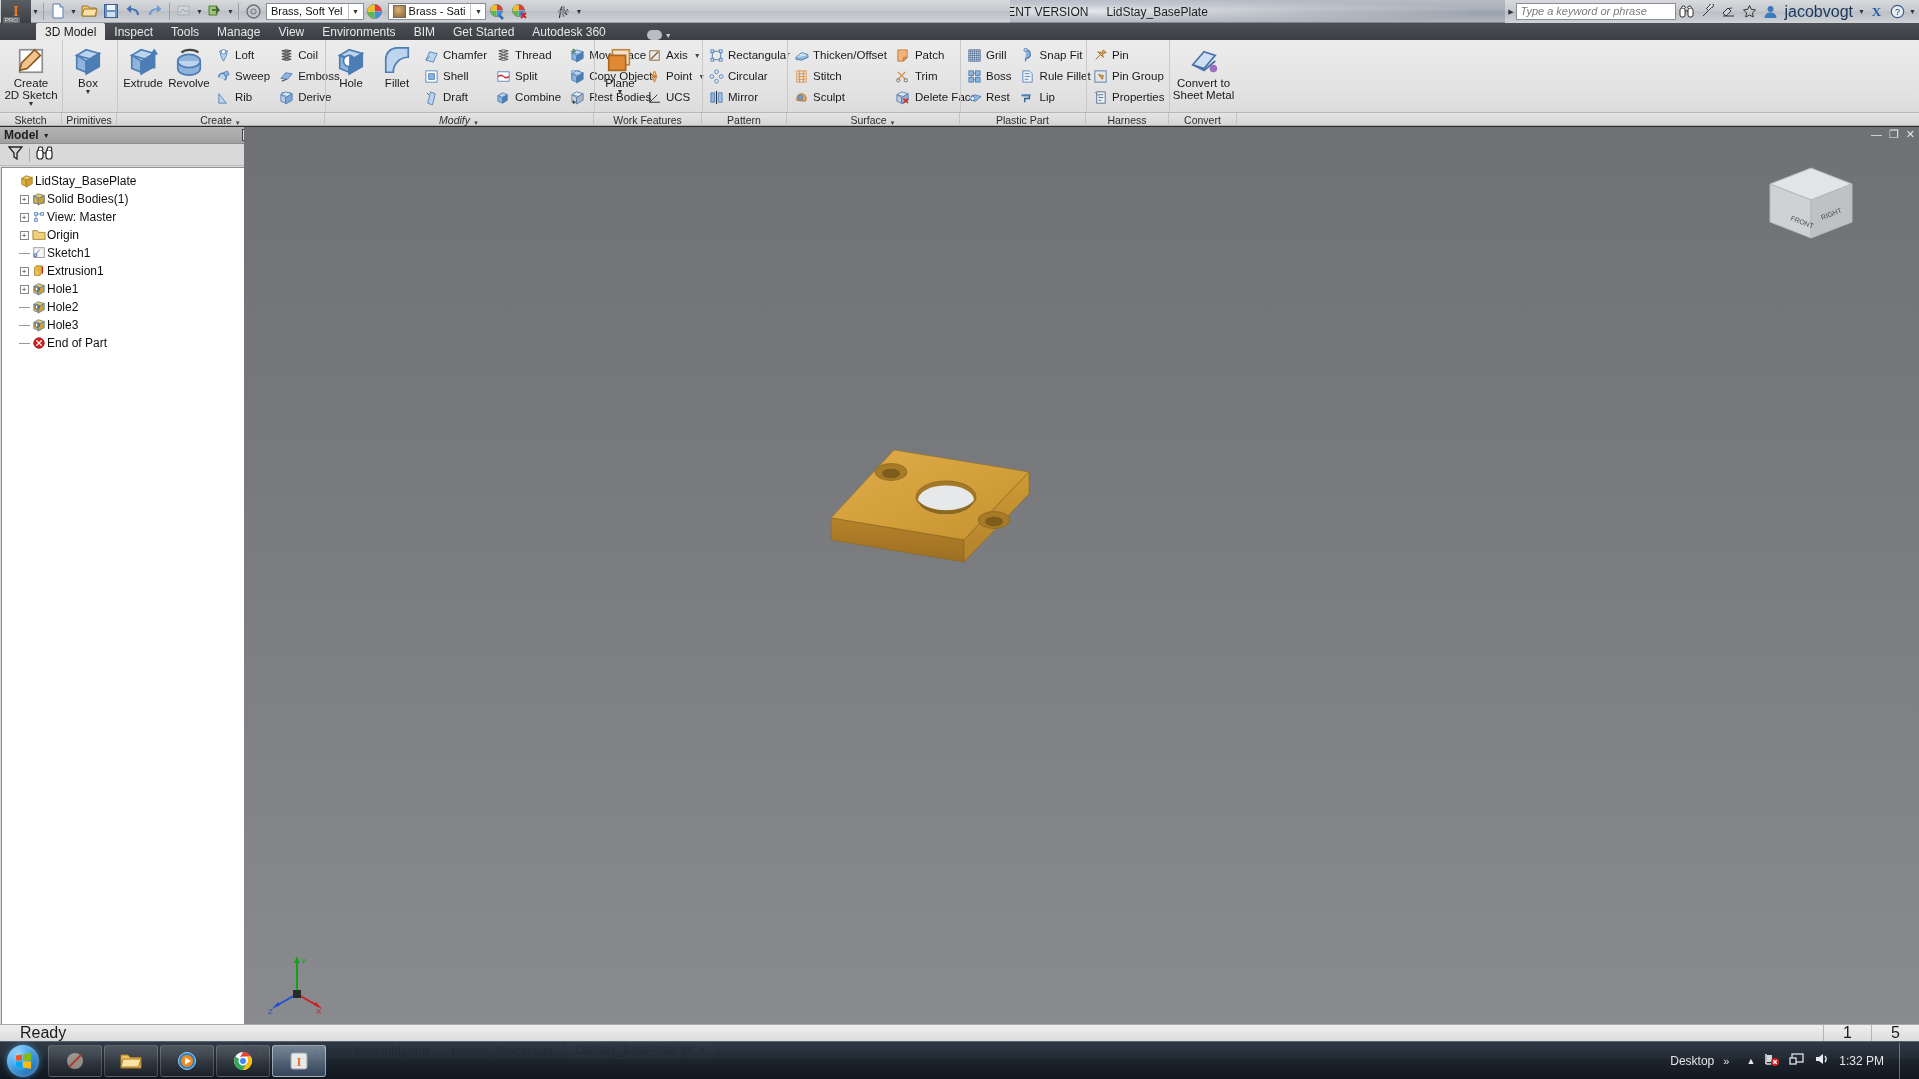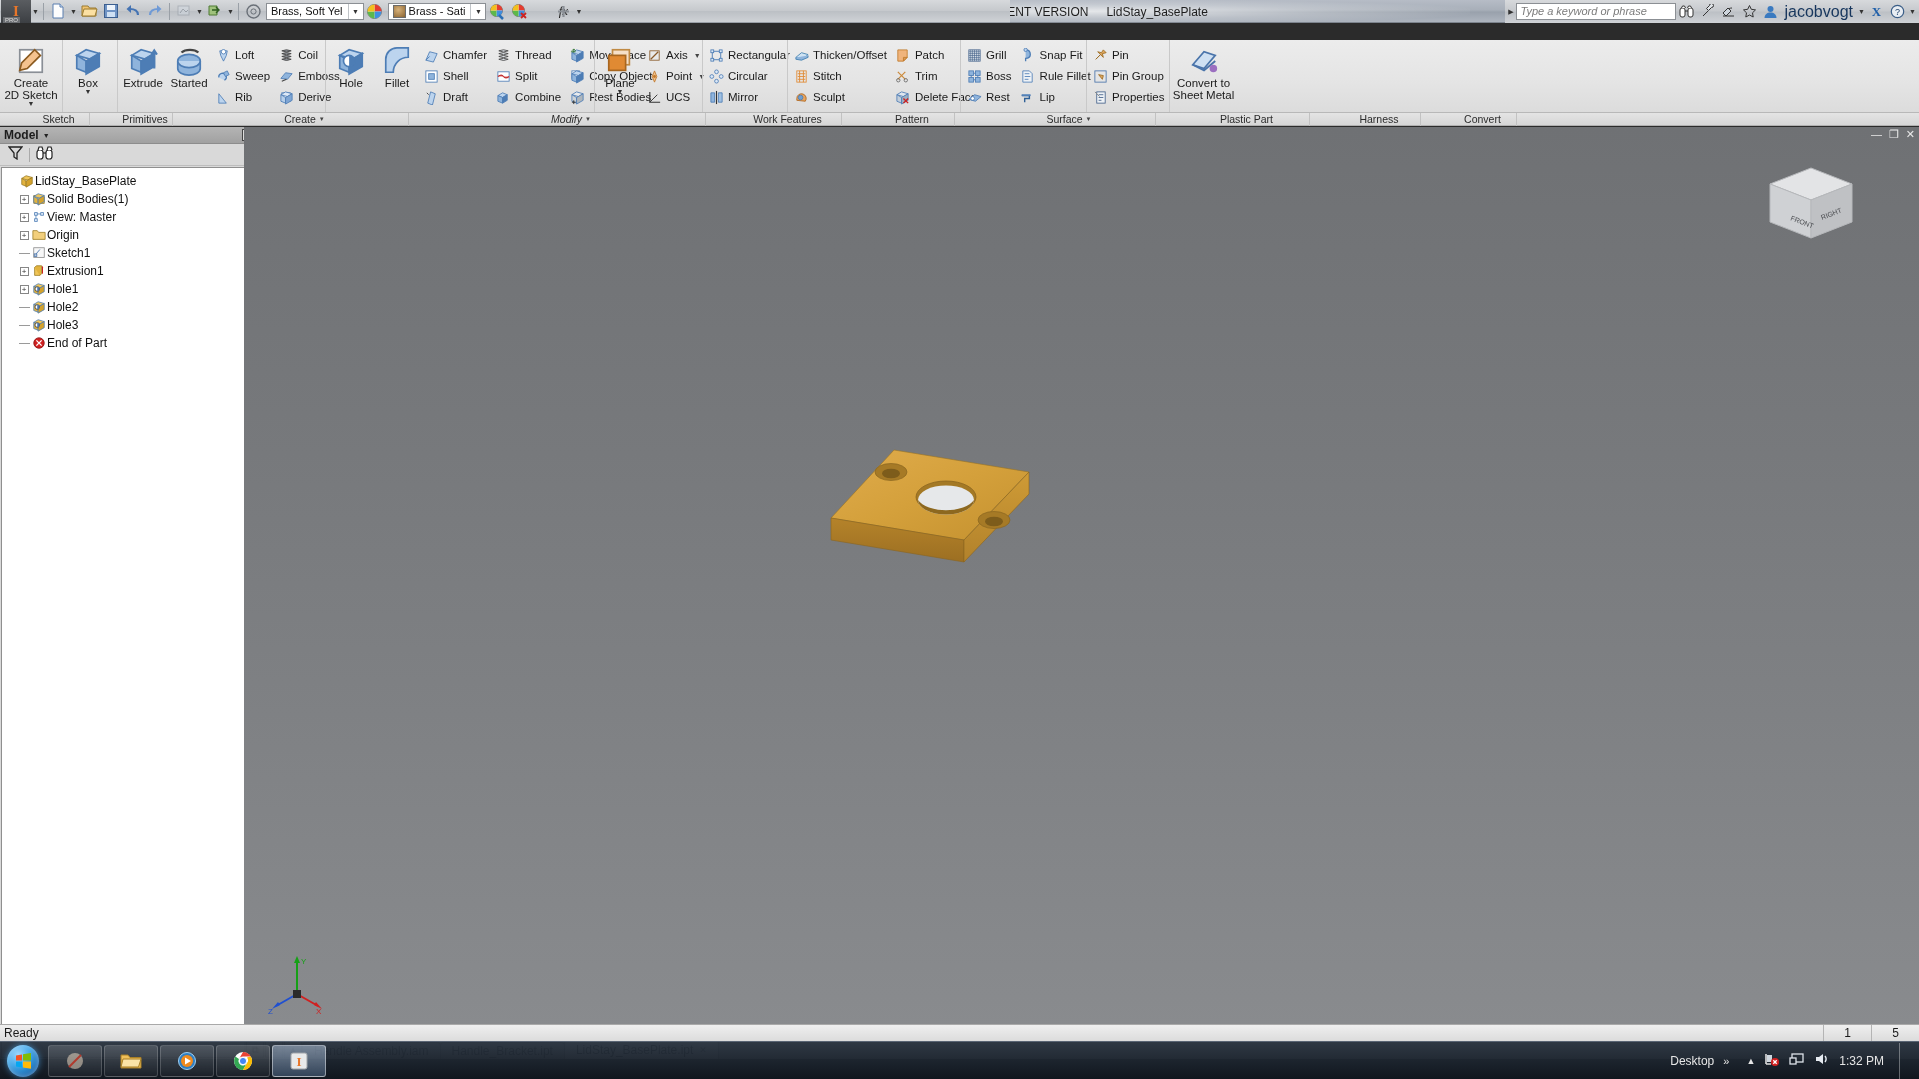--- a/index.html
+++ b/index.html
@@ -133,23 +133,22 @@
   .sm-btn .caret { font-size:7px; color:#444; margin-left:2px; }
 
   
   .panel-captions {
     position:absolute; left:0; top:113px; width:1919px; height:13px;
     background: linear-gradient(to bottom,#e4e4e4,#d6d6d6);
     display:flex; align-items:center; border-bottom:1px solid #b0b0b0;
   }
   .pcap {
     height:13px; font-size:10.5px; color:#2b2b2b; display:flex;
-    align-items:center; justify-content:center; gap:3px;
+    align-items:flex-end; justify-content:center; gap:3px;
     border-right:1px solid #c2c2c2;
-    margin-left:28px;
   }
   .pcap .ca { font-size:6px; color:#444; }
 
   
   .browser {
     position:absolute; left:0; top:127px; width:277px; bottom:20px;
     background:#d9d9d9; border-right:5px solid #0ea5e9;
     display:flex; flex-direction:column;
   }
   .browser-title {
@@ -214,21 +213,21 @@
     border-top-left-radius:4px; border-top-right-radius:4px;
     display:flex; align-items:center; font-size:12px; color:#1a1a1a; white-space:nowrap;
     margin-left:-1px;
   }
   .dtab.active { background:#f5f5f5; height:19px; }
   .dtab .x { font-size:9px; margin-left:6px; color:#555; }
   .status {
     position:absolute; left:0; bottom:38px; width:1919px; height:17px;
     background: linear-gradient(to bottom,#efefef,#dcdcdc);
     border-top:1px solid #a9a9a9;
-    display:flex; align-items:center; font-size:12px; color:#1a1a1a; padding-left:4px;
+    display:flex; align-items:center; font-size:16px; color:#1a1a1a; padding-left:20px;
   }
   .status .grow { flex:1; }
   .status .cell { width:48px; border-left:1px solid #b4b4b4; height:17px; display:flex; align-items:center; justify-content:center; }
 
   
   .taskbar {
     position:absolute; left:0; bottom:0; width:1919px; height:38px;
     background: linear-gradient(to bottom, rgba(40,50,62,0.96), rgba(16,22,30,0.98));
     border-top:1px solid #5a6574;
     display:flex; align-items:center;
@@ -425,20 +424,35 @@
       <div class="tr-icon">
         <svg width="15" height="15" viewBox="0 0 15 15">
             <circle cx="7.5" cy="7.5" r="6.2" fill="#e8edf3" stroke="#3a5d87" stroke-width="1.2"></circle>
             <text x="7.5" y="11" font-size="9" text-anchor="middle" fill="#1c3f68" font-family="Liberation Sans">?</text>
           </svg>
       </div>
       <span class="qat-arrow">▼</span>
     </div>
   </div>
 
+  <div class="ribbon-tabs" id="ribbon-tabs">
+      <div class="rtab active">3D Model</div>
+      <div class="rtab">Inspect</div>
+      <div class="rtab">Tools</div>
+      <div class="rtab">Manage</div>
+      <div class="rtab">View</div>
+      <div class="rtab">Environments</div>
+      <div class="rtab">BIM</div>
+      <div class="rtab">Get Started</div>
+      <div class="rtab">Autodesk 360</div>
+      <div class="a360-cloud">
+        <span class="cloud-ico"></span>
+        <span style="font-size:7px;color:#ccc">▼</span>
+      </div>
+    </div>
 
   <div class="ribbon" id="ribbon-body">
       <div class="panel" style="width: 62px;">
         <div class="big-btn">
           <div class="ico">
             <svg width="30" height="30" viewBox="0 0 16 16">
               <rect x="2" y="2" width="12" height="12" fill="#fff" stroke="#8a8f96" stroke-width="0.9"></rect>
               <path d="M3 12L12 3" fill="#e08a33"></path>
               <path d="M10 2l3 3-7 7-4 1 1-4z" fill="#f4c28e" stroke="#8a5a20" stroke-width="0.9"></path>
             </svg>
@@ -474,21 +488,21 @@
           <div class="lbl">Extrude</div>
         </div>
         <div class="big-btn">
           <div class="ico">
             <svg width="30" height="30" viewBox="0 0 16 16">
               <path d="M2 8c0-2 2.7-3.5 6-3.5S14 6 14 8v4c0 2-2.7 3.5-6 3.5S2 14 2 12z" fill="#8fb4dc" stroke="#4d7db5" stroke-width="0.9"></path>
               <path d="M2 8c0 2 2.7 3.5 6 3.5S14 10 14 8" fill="#bcd4ee" stroke="#4d7db5" stroke-width="0.9"></path>
               <path d="M4 3.5C6 1.5 11 1.5 13 3.5" fill="none" stroke="#444" stroke-width="1.2"></path>
             </svg>
           </div>
-          <div class="lbl">Started</div>
+          <div class="lbl">Revolve</div>
         </div>
         <div class="col3">
           <div class="sm-btn">
             <span class="sico">
               <svg width="15" height="15" viewBox="0 0 16 16">
                 <path d="M4 3h8l-1 5-3 6-3-6z" fill="#bcd4ee" stroke="#4d7db5" stroke-width="0.9"></path>
                 <circle cx="8" cy="4" r="2.4" fill="#fff" stroke="#4d7db5" stroke-width="0.9"></circle>
               </svg>
             </span>
             <span>Loft</span>

